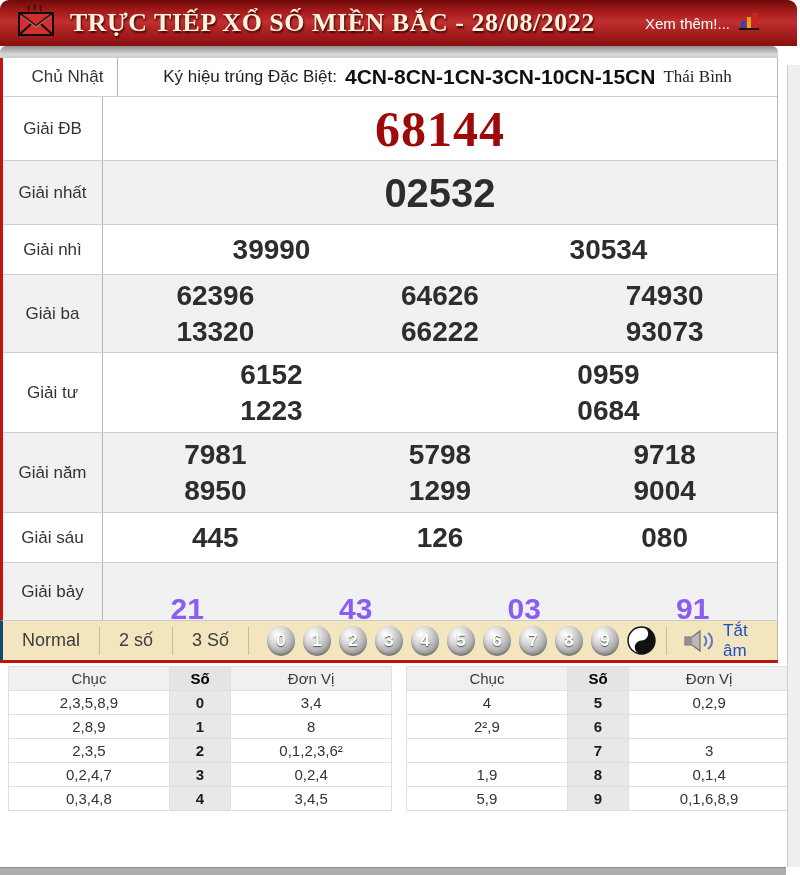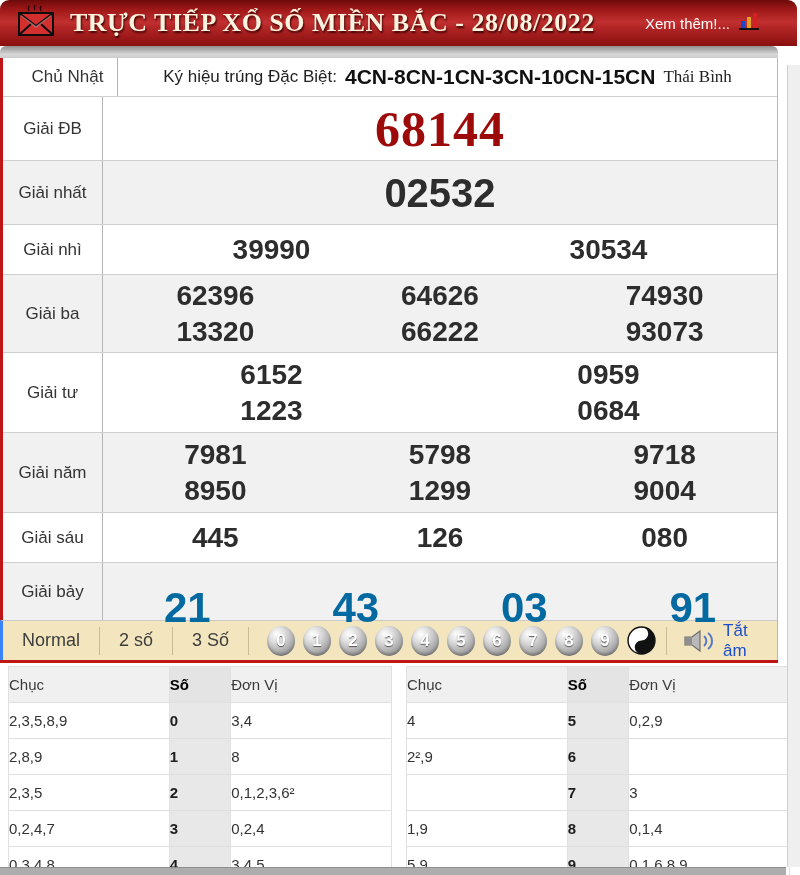--- a/index.html
+++ b/index.html
@@ -54,46 +54,46 @@
   .r-db { height: 64px; }
   .r-db .num { font-size: 50px; color: #9d0a0a; letter-spacing: 1px; font-family: Liberation Serif, serif; }
   .r-nhat { height: 64px; }
   .r-nhat .num { font-size: 40px; }
   .r-nhi { height: 50px; }
   .r-ba { height: 78px; }
   .r-tu { height: 80px; }
   .r-nam { height: 80px; }
   .r-sau { height: 50px; }
   .r-bay { height: 58px; }
-  .r-bay .num { font-size: 42px; color: #0369a1; margin-top: 34px; }
+  .r-bay .num { font-size: 30px; color: #8b5cf6; margin-top: 34px; }
 
   
   .toolbar {
     width: 778px; height: 40px; background: #f3e5bd;
-    border-top: 1px solid #c9c9c9; border-left: 3px solid #3b82f6; border-right: 1px solid #b8b8b8;
+    border-top: 1px solid #c9c9c9; border-left: 3px solid #0c4a6e; border-right: 1px solid #b8b8b8;
     display: flex; align-items: center; padding: 0 10px; gap: 10px;
   }
   .mode { font-size: 18px; color: #3d3d3d; padding: 0 9px; cursor: pointer; white-space: nowrap; }
   .tb-div { width: 1px; height: 28px; background: #cabd92; flex: none; }
   .balls { display: flex; align-items: center; gap: 8px; margin-left: 8px; }
   .ball {
     width: 28px; height: 30px; border-radius: 50%;
     background: radial-gradient(circle at 35% 28%, #ffffff 0%, #dcdcdc 30%, #a8a8a8 65%, #787878 100%);
     box-shadow: inset 0 -2px 3px rgba(0,0,0,.25);
     display: flex; align-items: center; justify-content: center;
     color: #fff; font-weight: bold; font-size: 17px; text-shadow: 0 1px 1px #555; cursor: pointer;
   }
   .mute { display: flex; align-items: center; gap: 6px; margin-left: 6px; cursor: pointer; }
   .mute-label { color: #1d4ed0; font-size: 17px; }
   .redline { width: 778px; height: 3px; background: #bf1515; }
 
   
   .digit-area { display: flex; gap: 14px; padding: 3px 10px 0 8px; width: 800px; }
   table.dt { flex: 1; border-collapse: collapse; font-size: 15px; color: #333; background: #fff; }
-  .dt td, .dt th { border: 1px solid #e0e0e0; height: 36px; text-align: left; vertical-align: middle; font-weight: normal; }
+  .dt td, .dt th { border: 1px solid #e0e0e0; height: 24px; text-align: center; vertical-align: middle; font-weight: normal; }
   .dt thead th { background: #f0f0f0; color: #3a3a3a; }
   .dt thead th.so-h { background: #e4e4e4; color: #000; font-weight: bold; }
   .dt td.so { background: #e8e8e8; font-weight: bold; color: #1c1c1c; }
   .dt .w1 { width: 42%; } .dt .w2 { width: 16%; } .dt .w3 { width: 42%; }
 
   
   .hscroll { position: absolute; left: 0; bottom: 0; width: 786px; height: 8px; background: #adadad; border-top: 1px solid #8f8f8f; }
   .vscroll { position: absolute; right: 0; top: 65px; width: 13px; height: 802px; background: #efefef; border-left: 1px solid #cfcfcf; }
 </style>
 </head>

